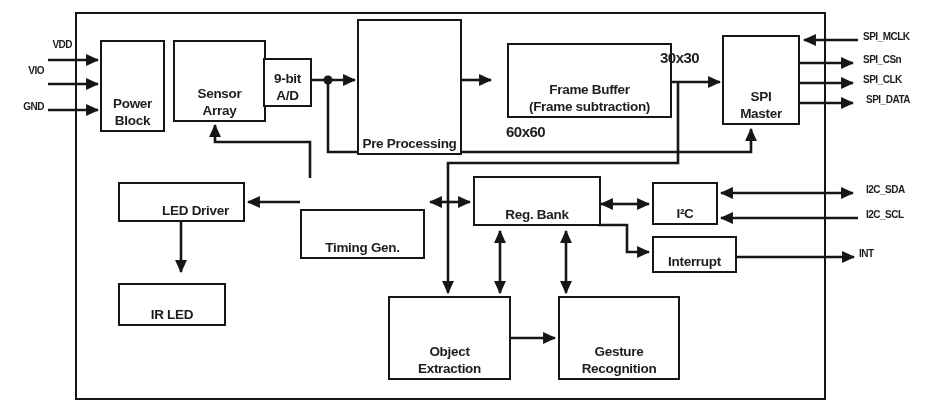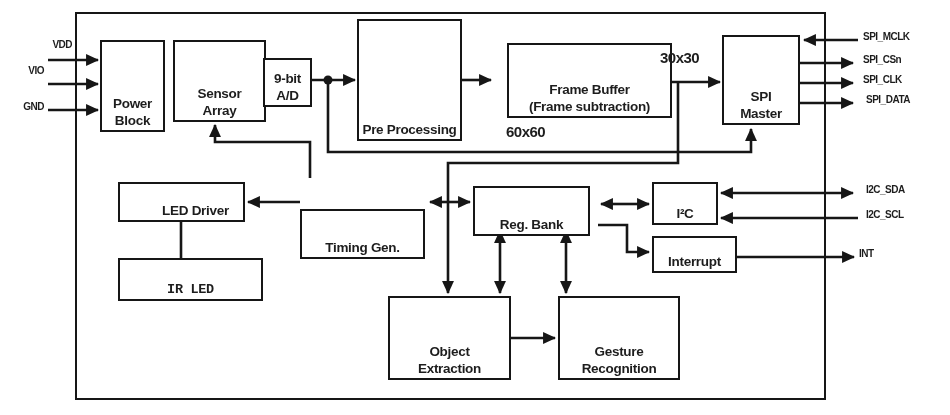--- a/index.html
+++ b/index.html
@@ -92,47 +92,47 @@
 Block</span>
   </div>
   <div class="block" style="left:173px; top:40px; width:93px; height:82px;">
     <span class="blabel">Sensor
 Array</span>
   </div>
   <div class="block" style="left:263px; top:58px; width:49px; height:49px;">
     <span class="blabel">9-bit
 A/D</span>
   </div>
-  <div class="block" style="left:357px; top:19px; width:105px; height:122px;">
+  <div class="block" style="left:357px; top:19px; width:105px; height:136px;">
     <span class="blabel">Pre Processing</span>
   </div>
   <div class="block" style="left:493px; top:43px; width:165px; height:75px;margin-left:14px;">
     <span class="blabel">Frame Buffer
 (Frame subtraction)</span>
   </div>
   <div class="block" style="left:722px; top:35px; width:78px; height:90px;">
     <span class="blabel">SPI
 Master</span>
   </div>
   <div class="block" style="left:118px; top:182px; width:127px; height:40px;padding-left:28px;">
     <span class="blabel">LED Driver</span>
   </div>
   <div class="block" style="left:300px; top:178px; width:125px; height:50px;margin-top:31px;">
     <span class="blabel">Timing Gen.</span>
   </div>
-  <div class="block" style="left:473px; top:186px; width:117px; height:50px;">
+  <div class="block" style="left:473px; top:176px; width:128px; height:50px;">
     <span class="blabel">Reg. Bank</span>
   </div>
   <div class="block" style="left:652px; top:182px; width:66px; height:43px;">
     <span class="blabel">I²C</span>
   </div>
   <div class="block" style="left:652px; top:236px; width:85px; height:37px;">
     <span class="blabel">Interrupt</span>
   </div>
-  <div class="block" style="left:118px; top:258px; width:145px; height:43px;font-family:Liberation Mono, monospace;">
+  <div class="block" style="left:118px; top:283px; width:108px; height:43px;">
     <span class="blabel">IR LED</span>
   </div>
   <div class="block" style="left:558px; top:296px; width:122px; height:84px;">
     <span class="blabel">Gesture
 Recognition</span>
   </div>
   <div class="block" style="left:388px; top:296px; width:123px; height:84px;">
     <span class="blabel">Object
 Extraction</span>
   </div>

